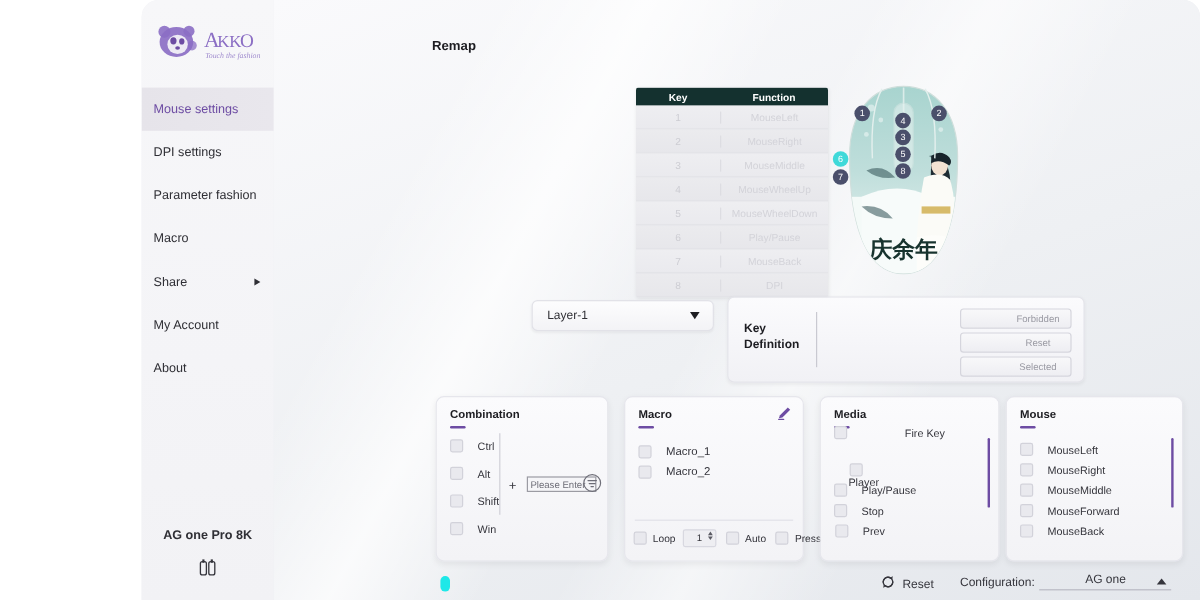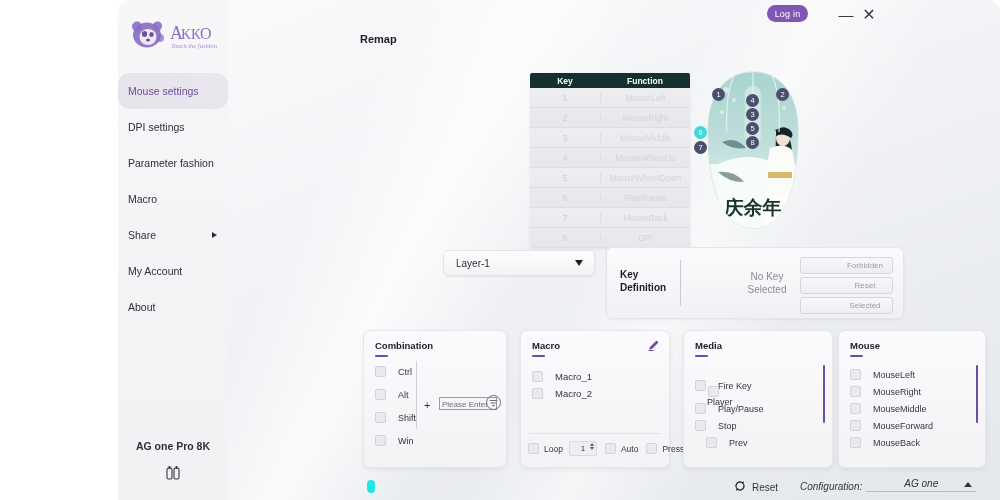--- a/index.html
+++ b/index.html
@@ -47,21 +47,20 @@
     background:linear-gradient(180deg,#f7f7f9 0%,#f4f4f7 60%,#f2f2f5 100%);
     border-radius:14px 0 0 0;
   }
   .logo{position:absolute;left:12px;top:18px;width:90px;height:36px;}
   .logo svg{display:block;}
   .nav{position:absolute;left:0;top:73px;width:110px;}
   .nav-item{
     position:relative;height:36px;display:flex;align-items:center;
     padding-left:10px;font-size:10.5px;color:#2f2f35;cursor:pointer;
     box-sizing:border-box;
-    border-radius:12px;
   }
   .nav-item.active{
     background:linear-gradient(90deg,#e6e4ea 0%,#e9e7ed 100%);
     color:#6d4ca3;
   }
   .nav-item .caret{
     position:absolute;right:11px;top:50%;transform:translateY(-50%);
     width:0;height:0;border-left:5px solid #2f2f35;
     border-top:3.5px solid transparent;border-bottom:3.5px solid transparent;
   }
@@ -192,46 +191,41 @@
   .scrollbar{
     position:absolute;right:7px;top:34px;width:2px;height:58px;
     background:#6d4ca3;border-radius:1px;cursor:pointer;
   }
 
   
   .reset-btn{
     position:absolute;left:506px;top:478px;display:flex;align-items:center;cursor:pointer;
   }
   .reset-btn .txt{margin-left:6px;font-size:10px;color:#35353c;}
-  .config{position:absolute;left:572px;top:478px;display:flex;align-items:flex-end;font-style:italic;}
+  .config{position:absolute;left:572px;top:478px;display:flex;align-items:center;}
   .config .lbl{font-size:10px;color:#35353c;}
   .config .val{
     margin-left:4px;width:110px;border-bottom:1px solid #b9b9c2;
     text-align:center;font-size:10px;color:#35353c;position:relative;padding-bottom:2px;
     cursor:pointer;
   }
   .config .up{
     position:absolute;right:4px;top:4px;width:0;height:0;
     border-bottom:5px solid #35353c;border-left:4px solid transparent;border-right:4px solid transparent;
   }
   .teal-dot{
     position:absolute;left:139px;top:480px;width:8px;height:13px;
     background:#1ee8e8;border-radius:4px;
   }
 </style>
 </head>
 <body>
 
 <div class="app">
 
-  <div class="titlebar">
-    <div class="login-btn">Log in</div>
-    <div class="win-btn win-min">—</div>
-    <div class="win-btn win-close">✕</div>
-  </div>
 
   <div class="sidebar">
     <div class="logo">
       <svg width="90" height="36" viewBox="0 0 90 36">
         <g fill="#8b6ec4">
           <ellipse cx="17" cy="17" rx="14" ry="12.5" opacity=".92"></ellipse>
           <circle cx="7" cy="8.5" r="5" opacity=".9"></circle>
           <circle cx="27.5" cy="8" r="4.6" opacity=".9"></circle>
           <circle cx="30" cy="20" r="4" opacity=".75"></circle>
         </g>
@@ -403,24 +397,20 @@
       <span class="lbl">Layer-1</span>
       <span class="tri"></span>
     </div>
 
     <div class="keydef">
       <div class="title">
         <span>Key</span><br>
         <span>Definition</span>
       </div>
       <div class="vline"></div>
-      <div class="nokey">
-        <span>No Key</span><br>
-        <span>Selected</span>
-      </div>
       <div class="kd-btn kd-b1">Forbidden</div>
       <div class="kd-btn kd-b2">Reset</div>
       <div class="kd-btn kd-b3">Selected</div>
     </div>
 
     <div class="card card-comb">
       <div class="c-title">Combination</div>
       <div class="c-underline"></div>
 
       <div class="cb-row" style="left:11px;top:35px;">
@@ -486,37 +476,37 @@
         <span class="txt">Auto</span>
         <span class="cbox" style="margin-left:8px;"></span>
         <span class="txt">Press</span>
       </div>
     </div>
 
     <div class="card card-media">
       <div class="c-title">Media</div>
       <div class="c-underline"></div>
 
-      <div class="cb-row" style="left:11px;top:49px;">
+      <div class="cb-row" style="left:11px;top:24px;gap:36px;">
         <span class="cbox"></span>
         <span class="txt">Fire Key</span>
       </div>
       <div class="cb-row" style="left:11px;top:55px;flex-direction:column;">
         <span class="cbox"></span>
         <span class="txt">Player</span>
       </div>
       <div class="cb-row" style="left:11px;top:72px;">
         <span class="cbox"></span>
         <span class="txt">Play/Pause</span>
       </div>
       <div class="cb-row" style="left:11px;top:89px;">
         <span class="cbox"></span>
         <span class="txt">Stop</span>
       </div>
-      <div class="cb-row" style="left:22px;top:106px;justify-content:space-between;">
+      <div class="cb-row" style="left:12px;top:106px;justify-content:space-between;">
         <span class="cbox"></span>
         <span class="txt">Prev</span>
       </div>
       <div class="scrollbar"></div>
     </div>
 
     <div class="card card-mouse">
       <div class="c-title">Mouse</div>
       <div class="c-underline"></div>
 

